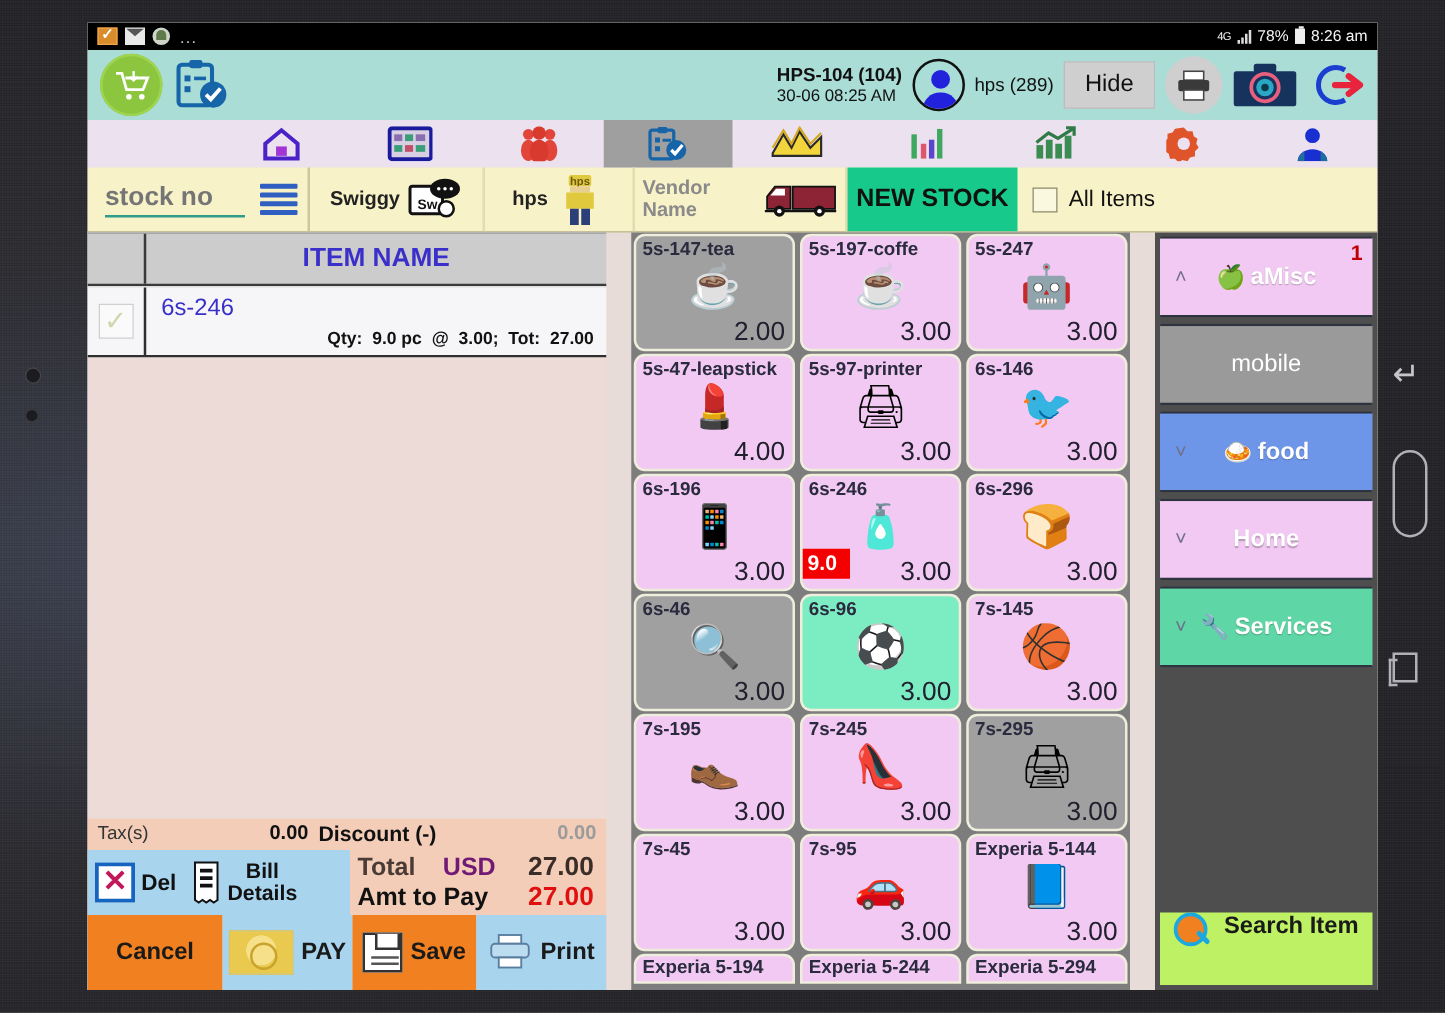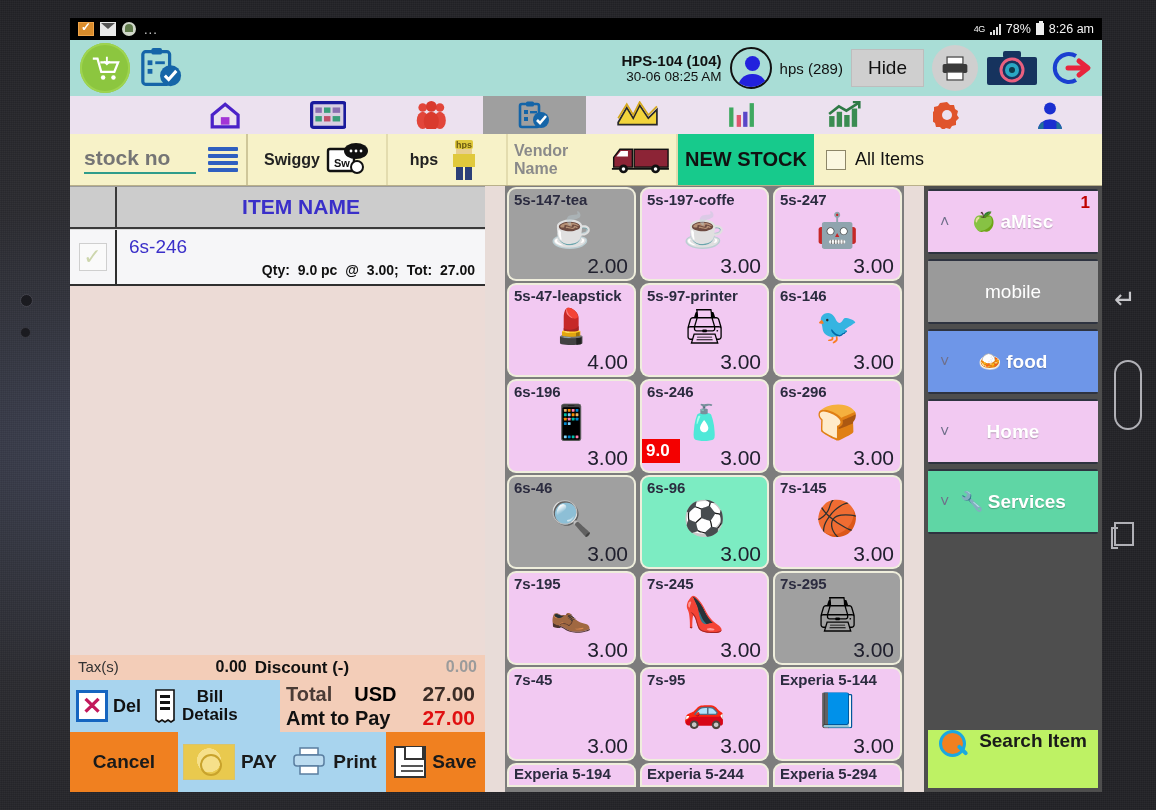--- a/index.html
+++ b/index.html
@@ -84,21 +84,21 @@
     padding: 0 10px; gap: 8px; position:relative;
   }
   #cart-circle {
     width:50px; height:50px; border-radius:50%; background:#8cc63f;
     display:flex; align-items:center; justify-content:center; flex:0 0 auto;
     box-shadow: inset 0 0 0 2px #9ed44f;
   }
   #cart-circle svg { width: 30px; height: 30px; }
   #clipboard-check { width:46px; height:44px; flex:0 0 auto; }
   #bill-meta {
-    margin-left: auto; text-align:right; line-height:1.15; color:#111;
+    margin-left: auto; text-align:left; line-height:1.15; color:#111;
   }
   #bill-meta .l1 { font-weight:bold; font-size:15px; }
   #bill-meta .l2 { font-size:13.5px; }
   #avatar {
     width:42px; height:42px; border-radius:50%; border:2.5px solid #111;
     background:#a9ddd6; position:relative; overflow:hidden; flex:0 0 auto;
   }
   #avatar:before { content:""; position:absolute; left:13px; top:7px; width:15px; height:15px;
      border-radius:50%; background:#2222dd; }
   #avatar:after { content:""; position:absolute; left:6px; top:25px; width:29px; height:20px;
@@ -195,21 +195,21 @@
   #del-x { width:32px; height:32px; border:3px solid #1565c0; background:#fff;
            display:flex; align-items:center; justify-content:center; color:#c2185b;
            font-size:24px; font-weight:bold; line-height:1; }
   #del-label { font-size:18px; font-weight:bold; color:#111; }
   #receipt-icon { width:24px; height:36px; }
   #billdetails-label { font-size:17px; font-weight:bold; color:#111; line-height:1.05;
                        text-align:center; }
   #mid-right { flex:1; padding:2px 10px 2px 6px; }
   .tline { display:flex; align-items:baseline; }
   .tline .t-lab { font-size:20px; font-weight:bold; color:#4a3b35; }
-  .tline .t-cur { font-size:20px; font-weight:bold; color:#000000; margin-left:22px; }
+  .tline .t-cur { font-size:20px; font-weight:bold; color:#701a75; margin-left:22px; }
   .tline .t-val { margin-left:auto; font-size:21px; font-weight:bold; color:#3a2c26; }
   #amt-row .t-lab { color:#111; }
   #amt-row .t-val { color:#e01010; }
 
   
   #actions { display:flex; height:60px; }
   .act { display:flex; align-items:center; justify-content:center; gap:6px; cursor:pointer; }
   #act-cancel { width:108px; background:#f08020; }
   #act-pay { width:104px; background:#a8d4ee; }
   #act-print { width:104px; background:#a8d4ee; }
@@ -581,32 +581,32 @@
           </div>
 
           <div id="actions">
             <div class="act" id="act-cancel">
               <span class="act-label">Cancel</span>
             </div>
             <div class="act" id="act-pay">
               <span id="money-img"></span>
               <span class="act-label">PAY</span>
             </div>
+            <div class="act" id="act-save">
+              <span id="floppy"></span>
+              <span class="act-label">Save</span>
+            </div>
             <div class="act" id="act-print">
               <svg id="printer-sm" viewBox="0 0 36 30">
                 <rect x="9" y="1" width="18" height="7" fill="#ffffff" stroke="#5a7ea0" stroke-width="1.5"></rect>
                 <rect x="3" y="8" width="30" height="11" rx="3" fill="#bcdcf0" stroke="#5a7ea0" stroke-width="1.5"></rect>
                 <rect x="9" y="19" width="18" height="8" fill="#ffffff" stroke="#5a7ea0" stroke-width="1.5"></rect>
               </svg>
               <span class="act-label">Print</span>
             </div>
-            <div class="act" id="act-save">
-              <span id="floppy"></span>
-              <span class="act-label">Save</span>
-            </div>
           </div>
         </div>
       </div>
 
       <div id="gridwrap">
         <div id="grid">
             <div class="tile sel-grey">
               <span class="tname">5s-147-tea</span>
               <span class="tart">☕</span>
               <span class="tprice">2.00</span>

